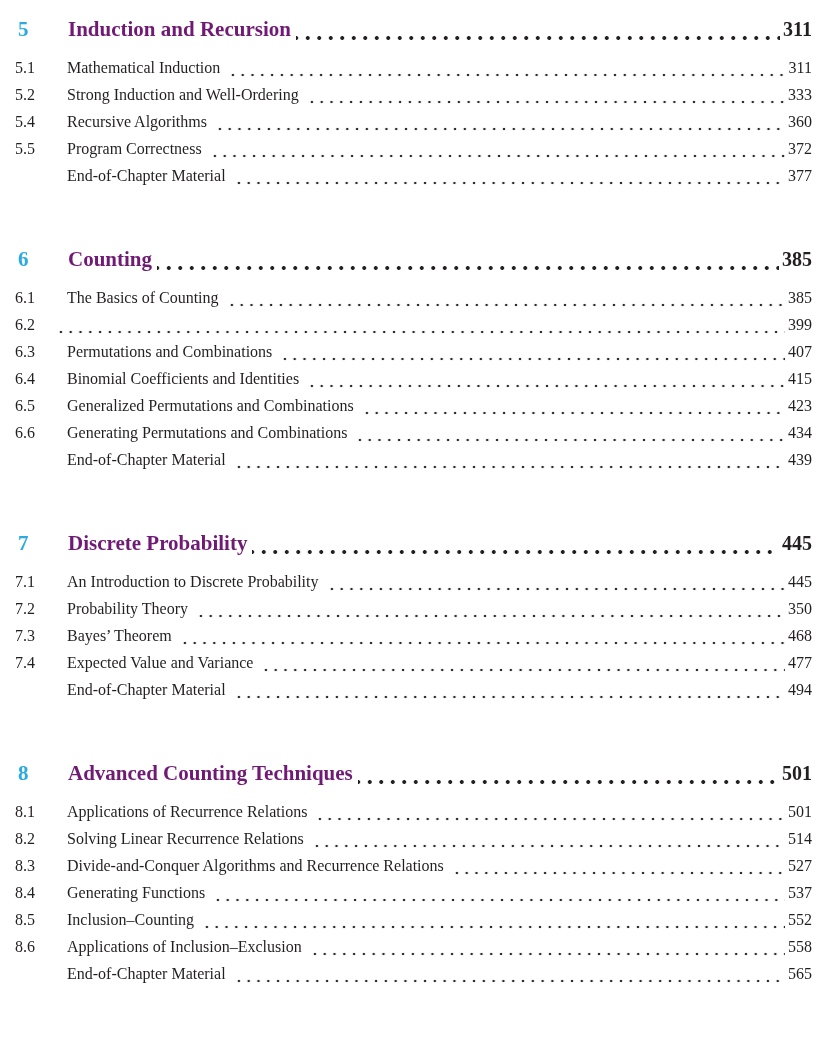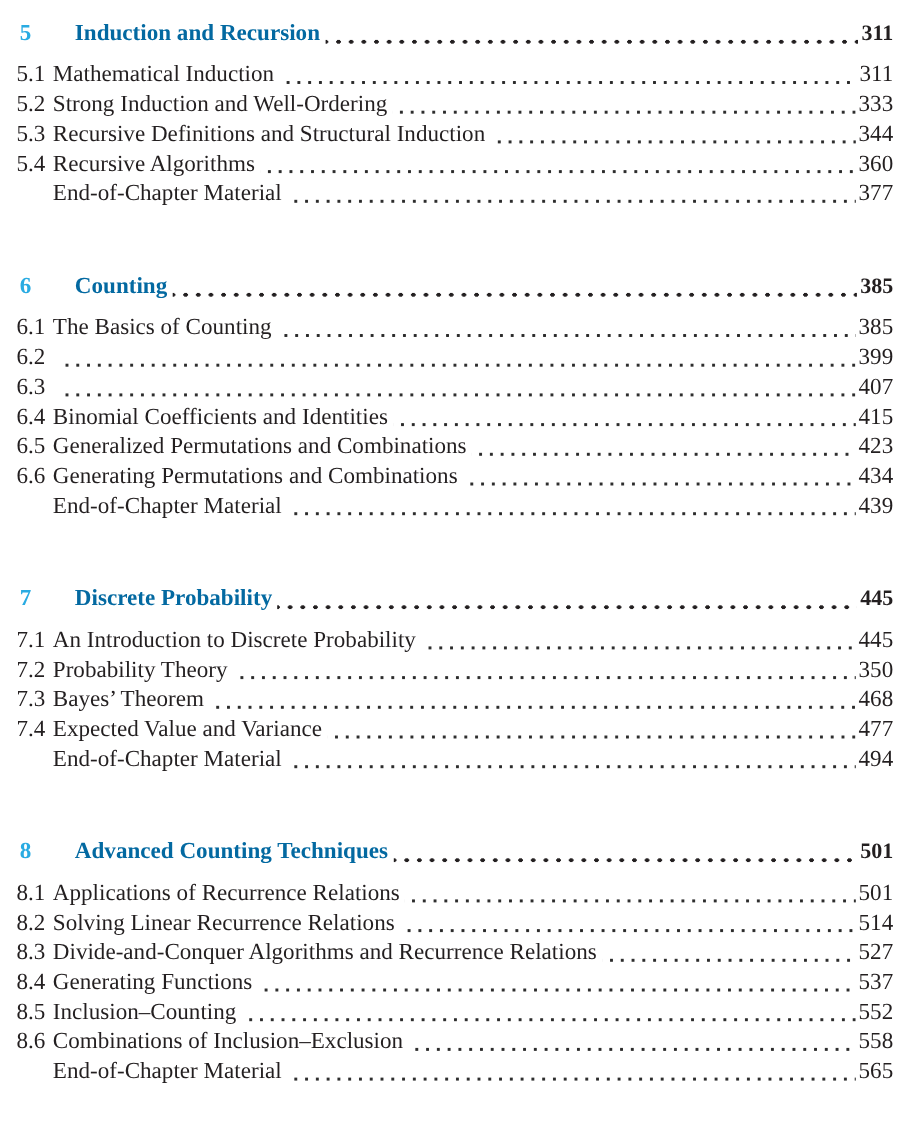--- a/index.html
+++ b/index.html
@@ -36,40 +36,41 @@
     font-weight: bold;
     font-size: 21px;
     margin-bottom: 9px;
   }
   .ch-num {
     flex: 0 0 53px;
     padding-left: 3px;
     color: #29abe2;
   }
   .ch-title {
-    color: #0369a1;
+    color: #701a75;
     white-space: nowrap;
   }
   .ch-page {
     font-size: 20px;
     color: #231f20;
     white-space: nowrap;
   }
   
   .section-row {
     height: 27px;
     line-height: 27px;
-    font-size: 21px;
+    font-size: 16px;
     justify-content: center;
   }
   .sec-num {
     flex: 0 0 33px;
   }
   .sec-title {
     white-space: nowrap;
+    margin-left: 19px;
   }
   .sec-title.italic {
   }
   .sec-page {
     white-space: nowrap;
   }
   
   .leader {
     flex: 1 1 auto;
     align-self: stretch;
@@ -107,34 +108,34 @@
     <span class="sec-page">311</span>
   </div>
 
   <div class="row section-row">
     <span class="sec-num">5.2</span>
     <span class="sec-title">Strong Induction and Well-Ordering</span>
     <span class="leader sec-leader"></span>
     <span class="sec-page">333</span>
   </div>
 
-  <div class="row section-row">
-    <span class="sec-num">5.3</span>
-    <span class="sec-title">Recursive Definitions and Structural Induction</span>
-    <span class="leader sec-leader"></span>
-    <span class="sec-page">344</span>
-  </div>
 
   <div class="row section-row">
     <span class="sec-num">5.4</span>
     <span class="sec-title">Recursive Algorithms</span>
     <span class="leader sec-leader"></span>
     <span class="sec-page">360</span>
   </div>
 
+  <div class="row section-row">
+    <span class="sec-num">5.5</span>
+    <span class="sec-title">Program Correctness</span>
+    <span class="leader sec-leader"></span>
+    <span class="sec-page">372</span>
+  </div>
 
   <div class="row section-row">
     <span class="sec-num"></span>
     <span class="sec-title italic">End-of-Chapter Material</span>
     <span class="leader sec-leader"></span>
     <span class="sec-page">377</span>
   </div>
 </div>
   </section>
 
@@ -154,20 +155,21 @@
   </div>
 
   <div class="row section-row">
     <span class="sec-num">6.2</span>
     <span class="leader sec-leader"></span>
     <span class="sec-page">399</span>
   </div>
 
   <div class="row section-row">
     <span class="sec-num">6.3</span>
+    <span class="sec-title">Permutations and Combinations</span>
     <span class="leader sec-leader"></span>
     <span class="sec-page">407</span>
   </div>
 
   <div class="row section-row">
     <span class="sec-num">6.4</span>
     <span class="sec-title">Binomial Coefficients and Identities</span>
     <span class="leader sec-leader"></span>
     <span class="sec-page">415</span>
   </div>
@@ -278,21 +280,21 @@
 
   <div class="row section-row">
     <span class="sec-num">8.5</span>
     <span class="sec-title">Inclusion–Counting</span>
     <span class="leader sec-leader"></span>
     <span class="sec-page">552</span>
   </div>
 
   <div class="row section-row">
     <span class="sec-num">8.6</span>
-    <span class="sec-title">Combinations of Inclusion–Exclusion</span>
+    <span class="sec-title">Applications of Inclusion–Exclusion</span>
     <span class="leader sec-leader"></span>
     <span class="sec-page">558</span>
   </div>
 
   <div class="row section-row">
     <span class="sec-num"></span>
     <span class="sec-title italic">End-of-Chapter Material</span>
     <span class="leader sec-leader"></span>
     <span class="sec-page">565</span>
   </div>

